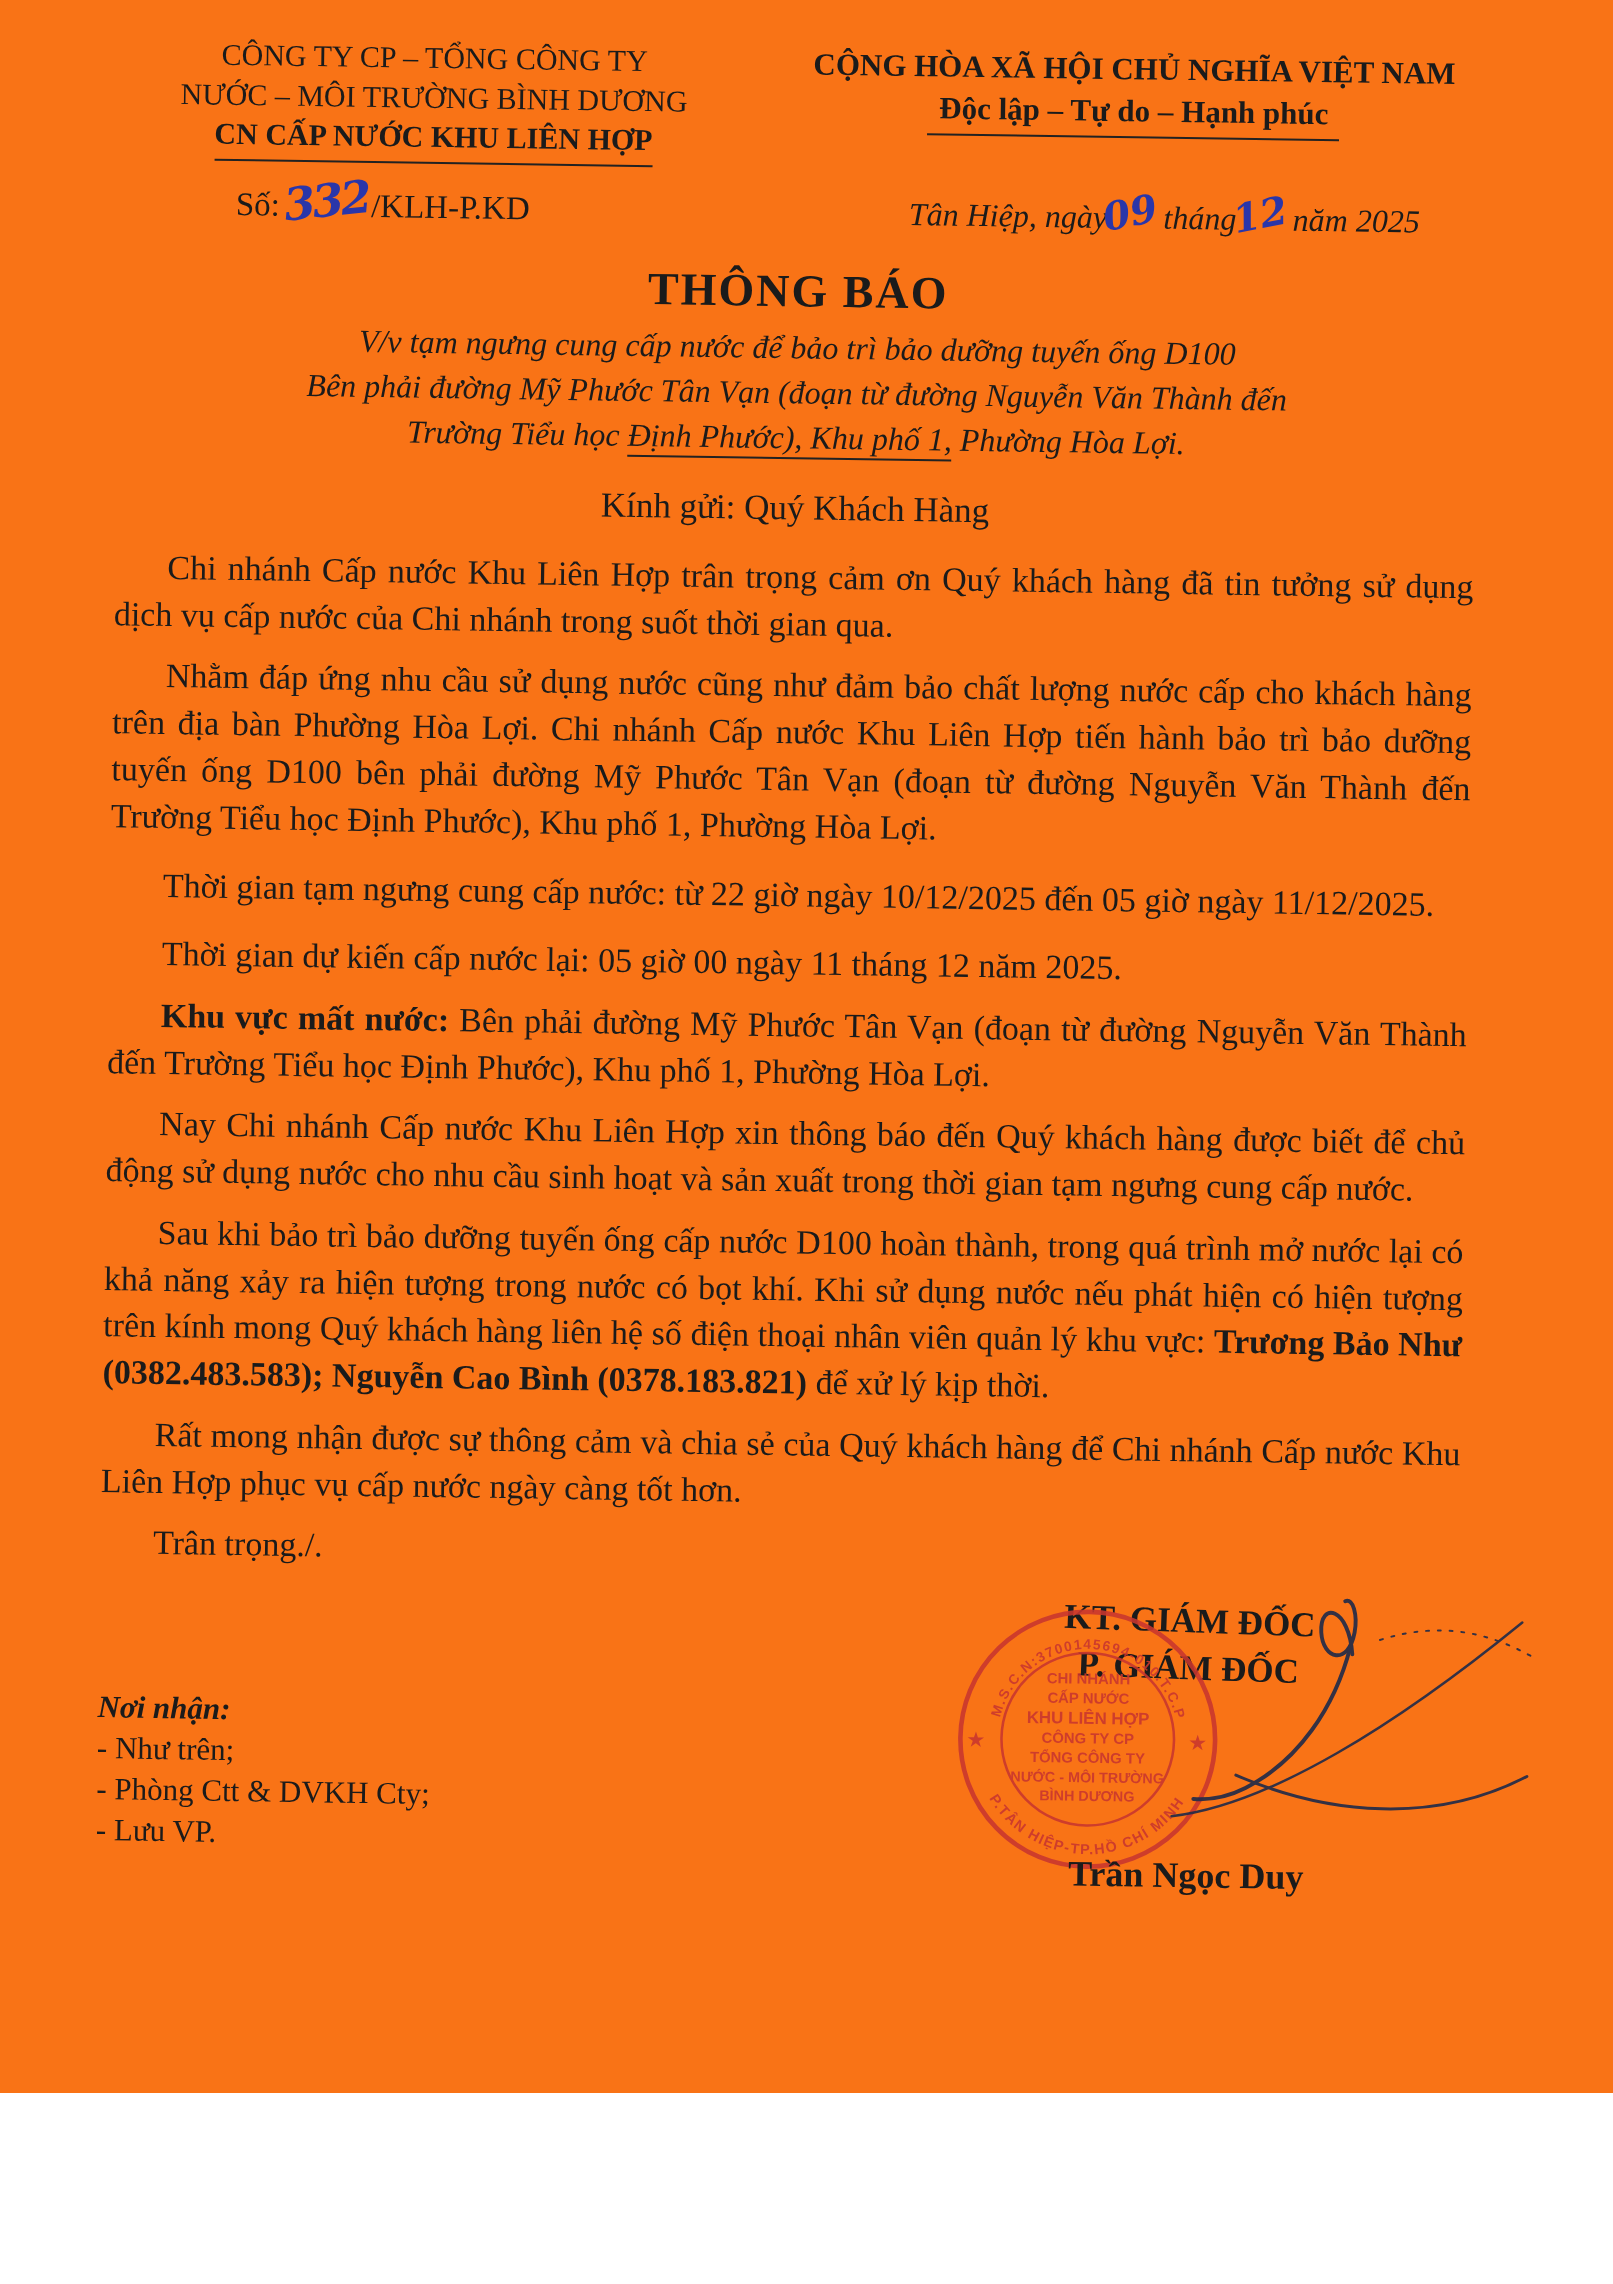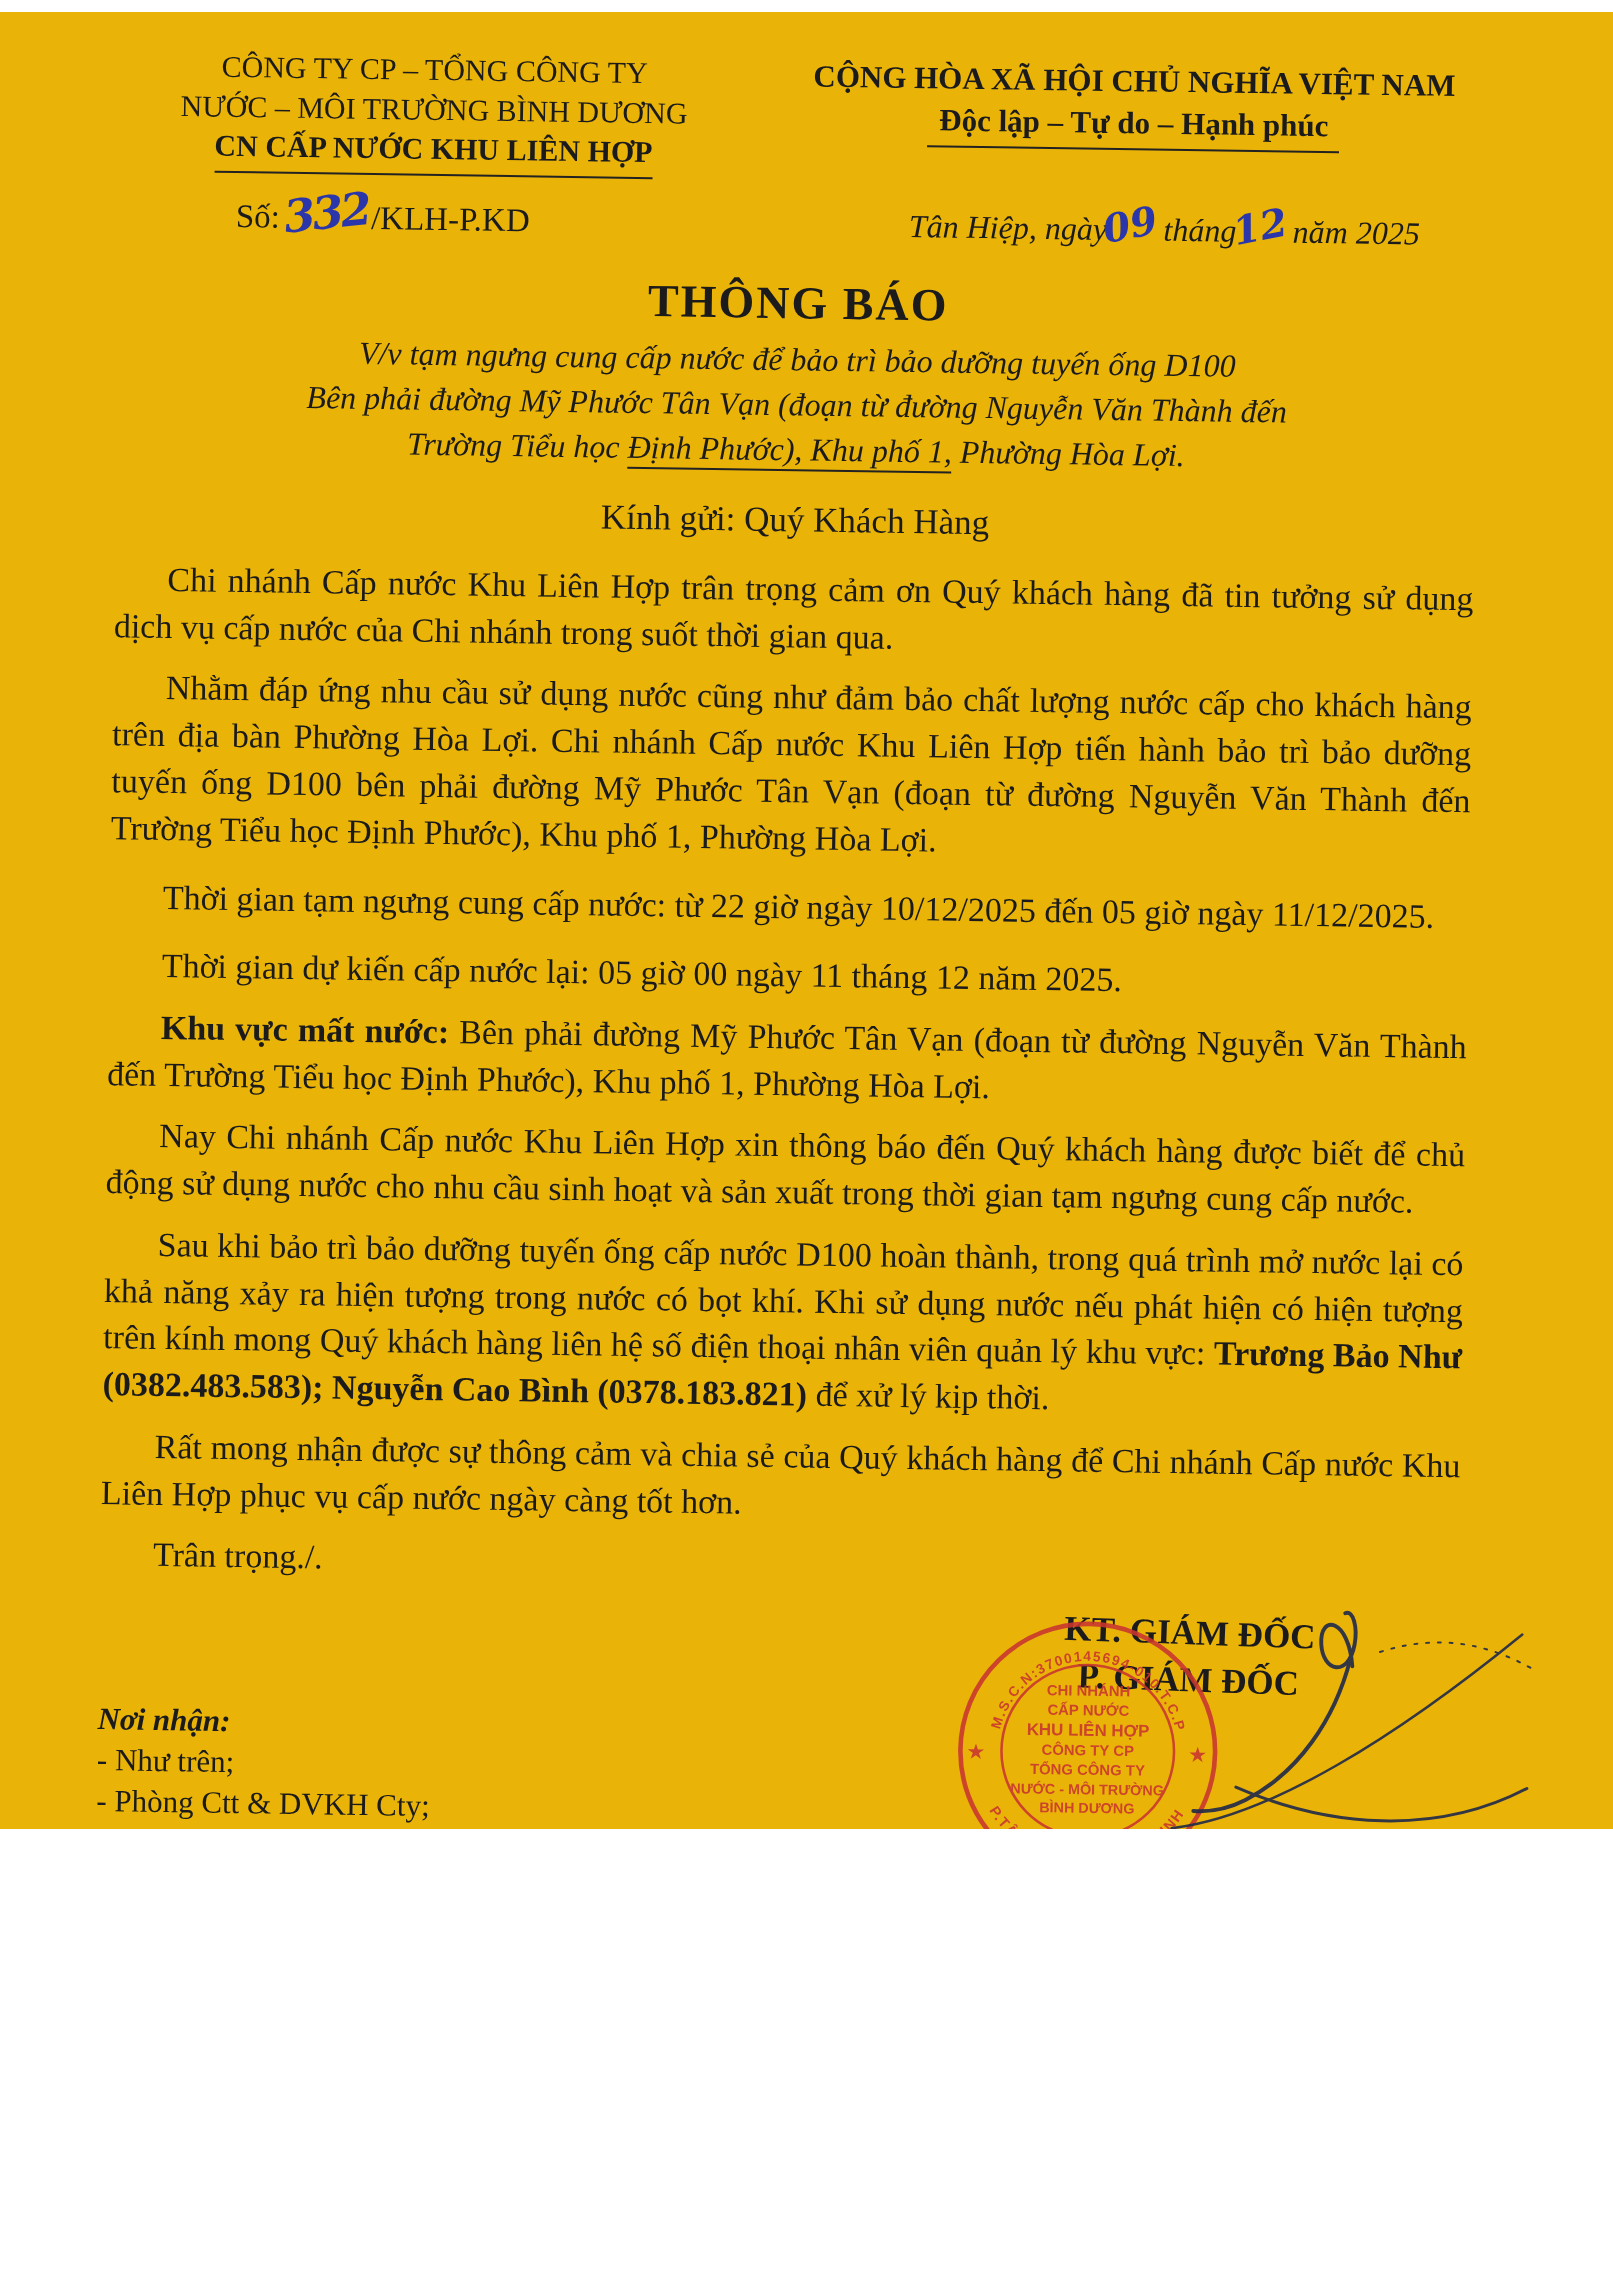--- a/index.html
+++ b/index.html
@@ -1,18 +1,18 @@
 <!DOCTYPE html>
 <html><head>
 <meta charset="utf-8">
 <style>
   html,body{margin:0;padding:0;background:#ffffff;}
   .page{
-    position:relative;width:1613px;height:1817px;margin:12px auto;
-    background:#eab308;overflow:hidden;color:#1b1b1b;
+    position:relative;width:1613px;height:2093px;margin:0 auto;
+    background:#f97316;overflow:hidden;color:#1b1b1b;
     font-family:"Liberation Serif","DejaVu Serif",serif;
   }
   .sheet{transform:rotate(.85deg);transform-origin:40% 0;padding:41px 131px 0 123px;}
   
   .hdr{display:flex;justify-content:space-between;align-items:flex-start;}
   .hdr-left{width:46%;text-align:center;font-size:30px;line-height:1.32;}
   .hdr-left .org3{font-weight:bold;display:inline-block;border-bottom:2.9px solid #222;padding-bottom:4.9px;}
   .hdr-right{width:51%;text-align:center;font-size:31px;line-height:1.35;font-weight:bold;}
   .motto-rule{width:412px;height:2.9px;background:#222;margin:3.9px auto 0;}
   

